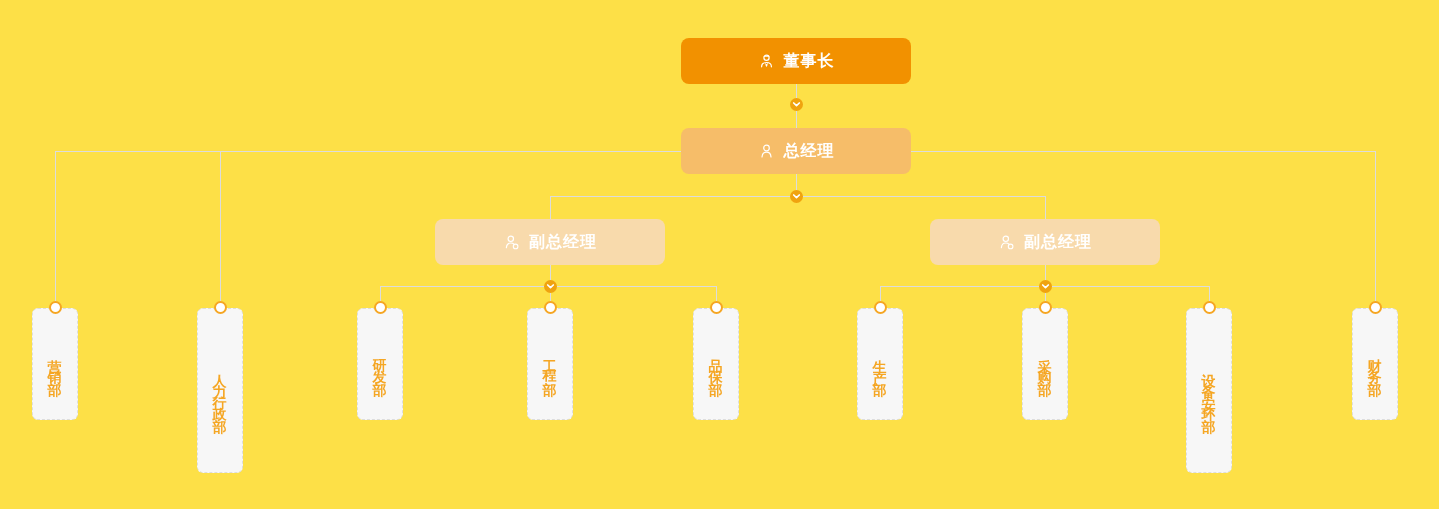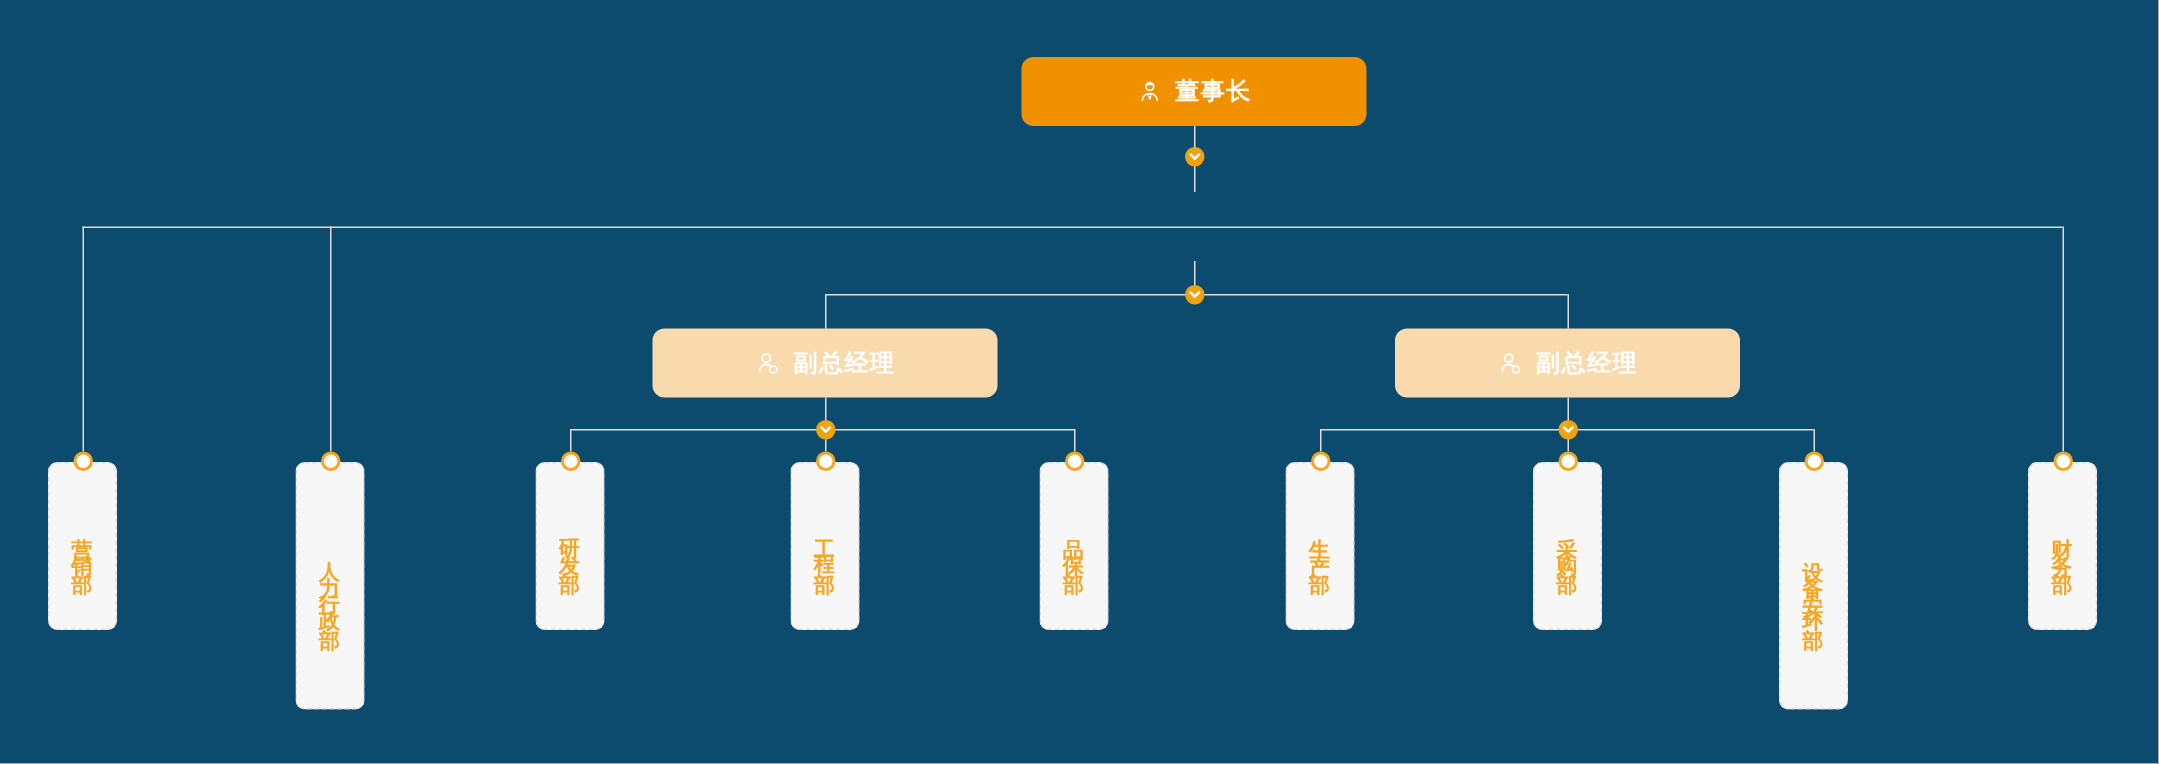--- a/index.html
+++ b/index.html
@@ -4,21 +4,21 @@
 <style>
   * { margin: 0; padding: 0; box-sizing: border-box; }
   html, body { background: #ffffff; }
   body {
     font-family: "Liberation Sans", "DejaVu Sans", sans-serif;
   }
   #canvas {
     position: relative;
     width: 1439px;
     height: 509px;
-    background: #0c4a6e;
+    background: #fde047;
     overflow: hidden;
   }
   
   .hline, .vline {
     position: absolute;
     background: #dcdcdc;
     z-index: 1;
   }
   .hline { height: 1px; }
   .vline { width: 1px; }
@@ -156,20 +156,29 @@
       <svg width="17" height="17" viewBox="0 0 17 17">
         <circle cx="8.5" cy="4.7" r="2.6" fill="none" stroke="#ffffff" stroke-width="1.2"></circle>
         <path d="M6.2 3.2 h4.6" stroke="#ffffff" stroke-width="1.1" stroke-linecap="round"></path>
         <path d="M3.6 13.8 c0-2.9 2.2-4.3 4.9-4.3 s4.9 1.4 4.9 4.3" fill="none" stroke="#ffffff" stroke-width="1.2" stroke-linecap="round"></path>
         <path d="M7.2 9.8 l1.3 1.5 1.3-1.5 -0.5 2.9 -0.8 1.2 -0.8-1.2 z" fill="#ffffff"></path>
       </svg>
     </span>
     <span>董事长</span>
   </div>
 
+  <div class="node node-gm">
+    <span class="nicon">
+      <svg width="17" height="17" viewBox="0 0 17 17">
+        <circle cx="8.5" cy="5" r="2.8" fill="none" stroke="#ffffff" stroke-width="1.2"></circle>
+        <path d="M4 14 c0.2-3.3 2.2-4.9 4.5-4.9 s4.3 1.6 4.5 4.9" fill="none" stroke="#ffffff" stroke-width="1.2" stroke-linecap="round"></path>
+      </svg>
+    </span>
+    <span>总经理</span>
+  </div>
 
   <div class="node node-dgm-l">
     <span class="nicon">
       <svg width="17" height="17" viewBox="0 0 17 17">
         <circle cx="7.8" cy="4.8" r="2.7" fill="none" stroke="#ffffff" stroke-width="1.2"></circle>
         <path d="M3.4 13.6 c0.2-3.1 2.1-4.6 4.4-4.6 s4.2 1.5 4.4 4.6" fill="none" stroke="#ffffff" stroke-width="1.2" stroke-linecap="round"></path>
         <circle cx="12.6" cy="12.4" r="2.3" fill="#f8daac" stroke="#ffffff" stroke-width="1.1"></circle>
       </svg>
     </span>
     <span>副总经理</span>

